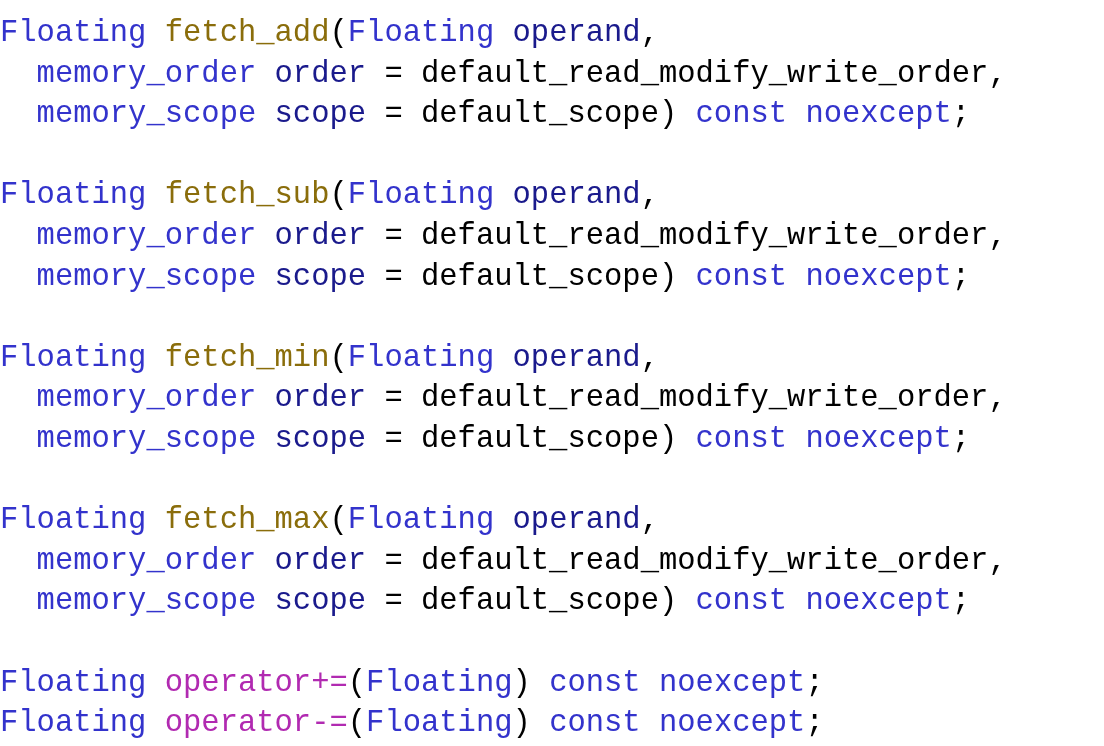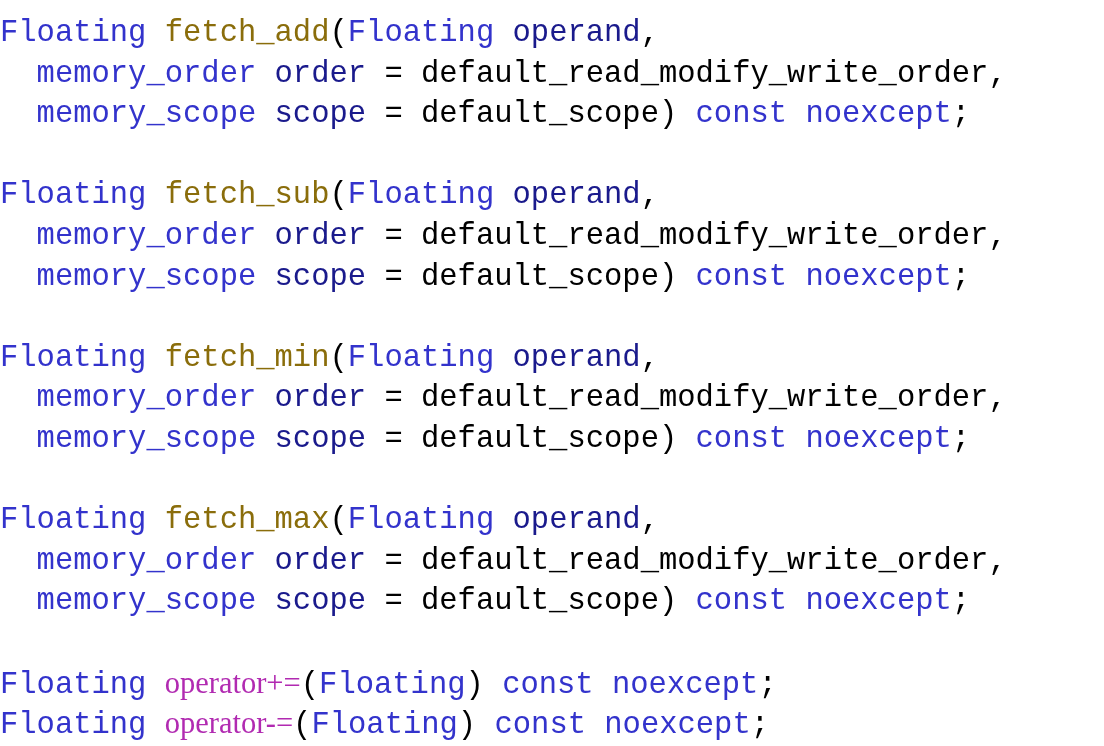--- a/index.html
+++ b/index.html
@@ -30,21 +30,21 @@
     font-family: "Liberation Mono", "DejaVu Sans Mono", monospace;
     color: #000000;
     overflow: visible;
   }
   .code-line.blank {
     color: transparent;
   }
   .tok { white-space: pre; }
   .tok-type      { color: #3333cc; }
   .tok-func      { color: #8a6d0b; }
-  .tok-operator  { color: #b12ab1; font-family: Liberation Serif, serif; }
+  .tok-operator  { color: #b12ab1; }
   .tok-param     { color: #1a1a8c; }
   .tok-keyword   { color: #3333cc; }
   .tok-plain     { color: #000000; }
   .tok-punct     { color: #000000; }
 </style>
 </head>
 <body style="background: rgb(255, 255, 255);">
 
 <pre id="code-block"><div class="code-line"><span class="tok tok-type" style="color: rgb(51, 51, 204);">Floating</span><span class="tok tok-plain" style="color: rgb(0, 0, 0);"> </span><span class="tok tok-func" style="color: rgb(138, 109, 11);">fetch_add</span><span class="tok tok-punct" style="color: rgb(0, 0, 0);">(</span><span class="tok tok-type" style="color: rgb(51, 51, 204);">Floating</span><span class="tok tok-plain" style="color: rgb(0, 0, 0);"> </span><span class="tok tok-param" style="color: rgb(26, 26, 140);">operand</span><span class="tok tok-punct" style="color: rgb(0, 0, 0);">,</span></div><div class="code-line"><span class="tok tok-plain" style="color: rgb(0, 0, 0);">  </span><span class="tok tok-type" style="color: rgb(51, 51, 204);">memory_order</span><span class="tok tok-plain" style="color: rgb(0, 0, 0);"> </span><span class="tok tok-param" style="color: rgb(26, 26, 140);">order</span><span class="tok tok-plain" style="color: rgb(0, 0, 0);"> = </span><span class="tok tok-plain" style="color: rgb(0, 0, 0);">default_read_modify_write_order</span><span class="tok tok-punct" style="color: rgb(0, 0, 0);">,</span></div><div class="code-line"><span class="tok tok-plain" style="color: rgb(0, 0, 0);">  </span><span class="tok tok-type" style="color: rgb(51, 51, 204);">memory_scope</span><span class="tok tok-plain" style="color: rgb(0, 0, 0);"> </span><span class="tok tok-param" style="color: rgb(26, 26, 140);">scope</span><span class="tok tok-plain" style="color: rgb(0, 0, 0);"> = </span><span class="tok tok-plain" style="color: rgb(0, 0, 0);">default_scope</span><span class="tok tok-punct" style="color: rgb(0, 0, 0);">) </span><span class="tok tok-keyword" style="color: rgb(51, 51, 204);">const</span><span class="tok tok-plain" style="color: rgb(0, 0, 0);"> </span><span class="tok tok-keyword" style="color: rgb(51, 51, 204);">noexcept</span><span class="tok tok-punct" style="color: rgb(0, 0, 0);">;</span></div><div class="code-line blank">&nbsp;</div><div class="code-line"><span class="tok tok-type" style="color: rgb(51, 51, 204);">Floating</span><span class="tok tok-plain" style="color: rgb(0, 0, 0);"> </span><span class="tok tok-func" style="color: rgb(138, 109, 11);">fetch_sub</span><span class="tok tok-punct" style="color: rgb(0, 0, 0);">(</span><span class="tok tok-type" style="color: rgb(51, 51, 204);">Floating</span><span class="tok tok-plain" style="color: rgb(0, 0, 0);"> </span><span class="tok tok-param" style="color: rgb(26, 26, 140);">operand</span><span class="tok tok-punct" style="color: rgb(0, 0, 0);">,</span></div><div class="code-line"><span class="tok tok-plain" style="color: rgb(0, 0, 0);">  </span><span class="tok tok-type" style="color: rgb(51, 51, 204);">memory_order</span><span class="tok tok-plain" style="color: rgb(0, 0, 0);"> </span><span class="tok tok-param" style="color: rgb(26, 26, 140);">order</span><span class="tok tok-plain" style="color: rgb(0, 0, 0);"> = </span><span class="tok tok-plain" style="color: rgb(0, 0, 0);">default_read_modify_write_order</span><span class="tok tok-punct" style="color: rgb(0, 0, 0);">,</span></div><div class="code-line"><span class="tok tok-plain" style="color: rgb(0, 0, 0);">  </span><span class="tok tok-type" style="color: rgb(51, 51, 204);">memory_scope</span><span class="tok tok-plain" style="color: rgb(0, 0, 0);"> </span><span class="tok tok-param" style="color: rgb(26, 26, 140);">scope</span><span class="tok tok-plain" style="color: rgb(0, 0, 0);"> = </span><span class="tok tok-plain" style="color: rgb(0, 0, 0);">default_scope</span><span class="tok tok-punct" style="color: rgb(0, 0, 0);">) </span><span class="tok tok-keyword" style="color: rgb(51, 51, 204);">const</span><span class="tok tok-plain" style="color: rgb(0, 0, 0);"> </span><span class="tok tok-keyword" style="color: rgb(51, 51, 204);">noexcept</span><span class="tok tok-punct" style="color: rgb(0, 0, 0);">;</span></div><div class="code-line blank">&nbsp;</div><div class="code-line"><span class="tok tok-type" style="color: rgb(51, 51, 204);">Floating</span><span class="tok tok-plain" style="color: rgb(0, 0, 0);"> </span><span class="tok tok-func" style="color: rgb(138, 109, 11);">fetch_min</span><span class="tok tok-punct" style="color: rgb(0, 0, 0);">(</span><span class="tok tok-type" style="color: rgb(51, 51, 204);">Floating</span><span class="tok tok-plain" style="color: rgb(0, 0, 0);"> </span><span class="tok tok-param" style="color: rgb(26, 26, 140);">operand</span><span class="tok tok-punct" style="color: rgb(0, 0, 0);">,</span></div><div class="code-line"><span class="tok tok-plain" style="color: rgb(0, 0, 0);">  </span><span class="tok tok-type" style="color: rgb(51, 51, 204);">memory_order</span><span class="tok tok-plain" style="color: rgb(0, 0, 0);"> </span><span class="tok tok-param" style="color: rgb(26, 26, 140);">order</span><span class="tok tok-plain" style="color: rgb(0, 0, 0);"> = </span><span class="tok tok-plain" style="color: rgb(0, 0, 0);">default_read_modify_write_order</span><span class="tok tok-punct" style="color: rgb(0, 0, 0);">,</span></div><div class="code-line"><span class="tok tok-plain" style="color: rgb(0, 0, 0);">  </span><span class="tok tok-type" style="color: rgb(51, 51, 204);">memory_scope</span><span class="tok tok-plain" style="color: rgb(0, 0, 0);"> </span><span class="tok tok-param" style="color: rgb(26, 26, 140);">scope</span><span class="tok tok-plain" style="color: rgb(0, 0, 0);"> = </span><span class="tok tok-plain" style="color: rgb(0, 0, 0);">default_scope</span><span class="tok tok-punct" style="color: rgb(0, 0, 0);">) </span><span class="tok tok-keyword" style="color: rgb(51, 51, 204);">const</span><span class="tok tok-plain" style="color: rgb(0, 0, 0);"> </span><span class="tok tok-keyword" style="color: rgb(51, 51, 204);">noexcept</span><span class="tok tok-punct" style="color: rgb(0, 0, 0);">;</span></div><div class="code-line blank">&nbsp;</div><div class="code-line"><span class="tok tok-type" style="color: rgb(51, 51, 204);">Floating</span><span class="tok tok-plain" style="color: rgb(0, 0, 0);"> </span><span class="tok tok-func" style="color: rgb(138, 109, 11);">fetch_max</span><span class="tok tok-punct" style="color: rgb(0, 0, 0);">(</span><span class="tok tok-type" style="color: rgb(51, 51, 204);">Floating</span><span class="tok tok-plain" style="color: rgb(0, 0, 0);"> </span><span class="tok tok-param" style="color: rgb(26, 26, 140);">operand</span><span class="tok tok-punct" style="color: rgb(0, 0, 0);">,</span></div><div class="code-line"><span class="tok tok-plain" style="color: rgb(0, 0, 0);">  </span><span class="tok tok-type" style="color: rgb(51, 51, 204);">memory_order</span><span class="tok tok-plain" style="color: rgb(0, 0, 0);"> </span><span class="tok tok-param" style="color: rgb(26, 26, 140);">order</span><span class="tok tok-plain" style="color: rgb(0, 0, 0);"> = </span><span class="tok tok-plain" style="color: rgb(0, 0, 0);">default_read_modify_write_order</span><span class="tok tok-punct" style="color: rgb(0, 0, 0);">,</span></div><div class="code-line"><span class="tok tok-plain" style="color: rgb(0, 0, 0);">  </span><span class="tok tok-type" style="color: rgb(51, 51, 204);">memory_scope</span><span class="tok tok-plain" style="color: rgb(0, 0, 0);"> </span><span class="tok tok-param" style="color: rgb(26, 26, 140);">scope</span><span class="tok tok-plain" style="color: rgb(0, 0, 0);"> = </span><span class="tok tok-plain" style="color: rgb(0, 0, 0);">default_scope</span><span class="tok tok-punct" style="color: rgb(0, 0, 0);">) </span><span class="tok tok-keyword" style="color: rgb(51, 51, 204);">const</span><span class="tok tok-plain" style="color: rgb(0, 0, 0);"> </span><span class="tok tok-keyword" style="color: rgb(51, 51, 204);">noexcept</span><span class="tok tok-punct" style="color: rgb(0, 0, 0);">;</span></div><div class="code-line blank">&nbsp;</div><div class="code-line"><span class="tok tok-type" style="color: rgb(51, 51, 204);">Floating</span><span class="tok tok-plain" style="color: rgb(0, 0, 0);"> </span><span class="tok tok-operator" style="color: rgb(177, 42, 177);">operator+=</span><span class="tok tok-punct" style="color: rgb(0, 0, 0);">(</span><span class="tok tok-type" style="color: rgb(51, 51, 204);">Floating</span><span class="tok tok-punct" style="color: rgb(0, 0, 0);">) </span><span class="tok tok-keyword" style="color: rgb(51, 51, 204);">const</span><span class="tok tok-plain" style="color: rgb(0, 0, 0);"> </span><span class="tok tok-keyword" style="color: rgb(51, 51, 204);">noexcept</span><span class="tok tok-punct" style="color: rgb(0, 0, 0);">;</span></div><div class="code-line"><span class="tok tok-type" style="color: rgb(51, 51, 204);">Floating</span><span class="tok tok-plain" style="color: rgb(0, 0, 0);"> </span><span class="tok tok-operator" style="color: rgb(177, 42, 177);">operator-=</span><span class="tok tok-punct" style="color: rgb(0, 0, 0);">(</span><span class="tok tok-type" style="color: rgb(51, 51, 204);">Floating</span><span class="tok tok-punct" style="color: rgb(0, 0, 0);">) </span><span class="tok tok-keyword" style="color: rgb(51, 51, 204);">const</span><span class="tok tok-plain" style="color: rgb(0, 0, 0);"> </span><span class="tok tok-keyword" style="color: rgb(51, 51, 204);">noexcept</span><span class="tok tok-punct" style="color: rgb(0, 0, 0);">;</span></div></pre>
 

